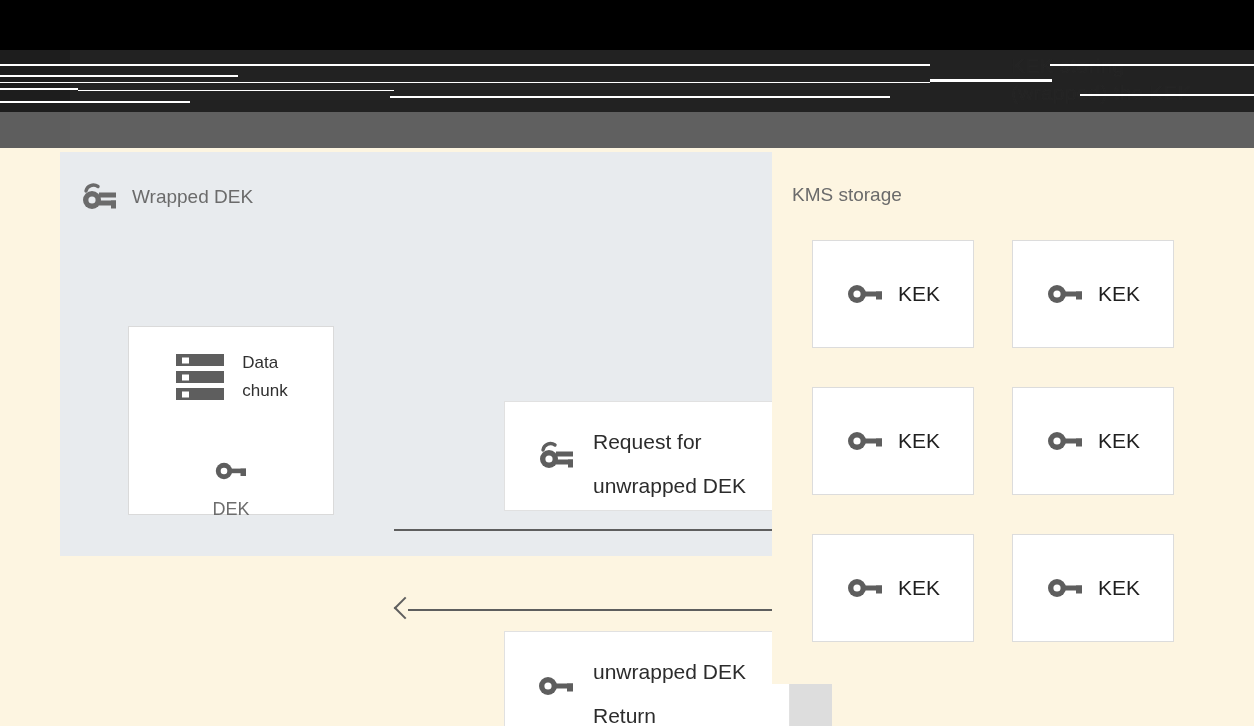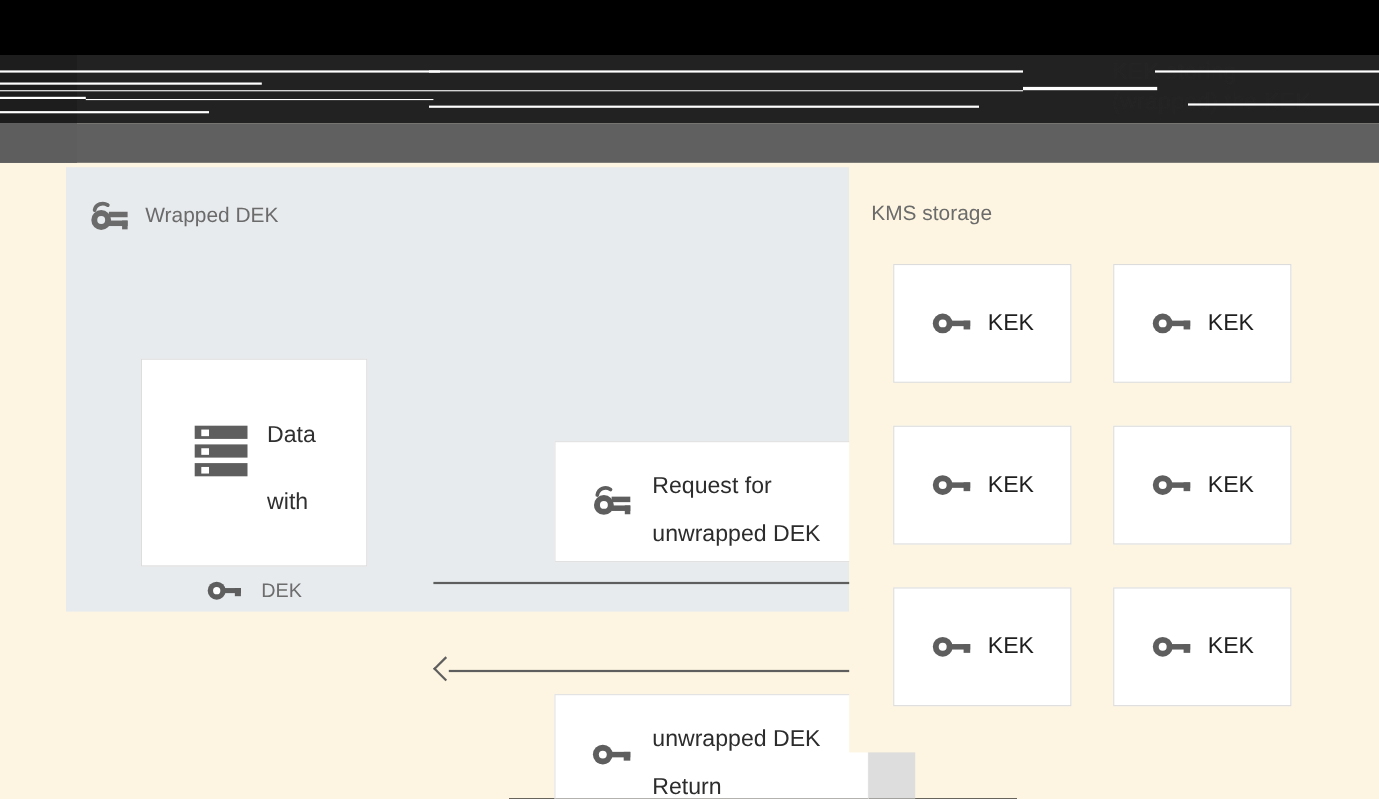--- a/index.html
+++ b/index.html
@@ -50,23 +50,23 @@
   .right-title { position: absolute; left: 20px; top: 32px; font-size: 19px; color: #6b6b6b; }
 
   
   .data-card {
     position: absolute; left: 128px; top: 326px; width: 206px; height: 189px;
     background: #ffffff; border: 1px solid #dadada;
     display: flex; flex-direction: column; align-items: center; justify-content: flex-start;
     padding-top: 22px;
   }
   .data-row { display: flex; align-items: center; gap: 16px; }
-  .data-label { font-size: 21px; line-height: 28px; color: #303030; margin-top: 33px; }
+  .data-label { font-size: 17px; line-height: 28px; color: #303030; }
   .card-sep { width: 144px; height: 1px; background: #e2e2e2; margin: 28px 0 0 0; }
-  .dek-row { display: flex; align-items: center; gap: 16px; margin-top: 26px; }
+  .dek-row { display: flex; align-items: center; gap: 16px; margin-top: 26px; flex-direction: column; }
   .dek-label { font-size: 18px; color: #6d6d6d; }
 
   
   .msg-shadow { position: absolute; background: #dddddd; }
   .msg-card {
     position: absolute; background: #ffffff; border: 1px solid #e1e1e1;
     display: flex; align-items: center; gap: 18px; padding-left: 32px;
   }
   .msg-text { font-size: 21px; line-height: 28px; color: #2c2c2c; margin-top: 16px; }
 
@@ -200,21 +200,21 @@
           <rect x="2" y="2" width="48" height="12" fill="#5e5e5e"></rect>
           <rect x="8" y="5.5" width="7" height="6" fill="#ffffff"></rect>
           <rect x="2" y="19" width="48" height="12" fill="#5e5e5e"></rect>
           <rect x="8" y="22.5" width="7" height="6" fill="#ffffff"></rect>
           <rect x="2" y="36" width="48" height="12" fill="#5e5e5e"></rect>
           <rect x="8" y="39.5" width="7" height="6" fill="#ffffff"></rect>
         </svg>
       </span>
       <span>
         <span class="data-label" style="display:block">Data</span>
-        <span class="data-label" style="display:block">with</span>
+        <span class="data-label" style="display:block">chunk</span>
       </span>
     </div>
 
     <div class="card-sep"></div>
 
     <div class="dek-row">
       <span>
         <svg width="34" height="24" viewBox="0 0 34 24">
           <circle cx="10" cy="12" r="8.2" fill="#5e5e5e"></circle>
           <circle cx="10" cy="12" r="3.3" fill="#ffffff"></circle>

